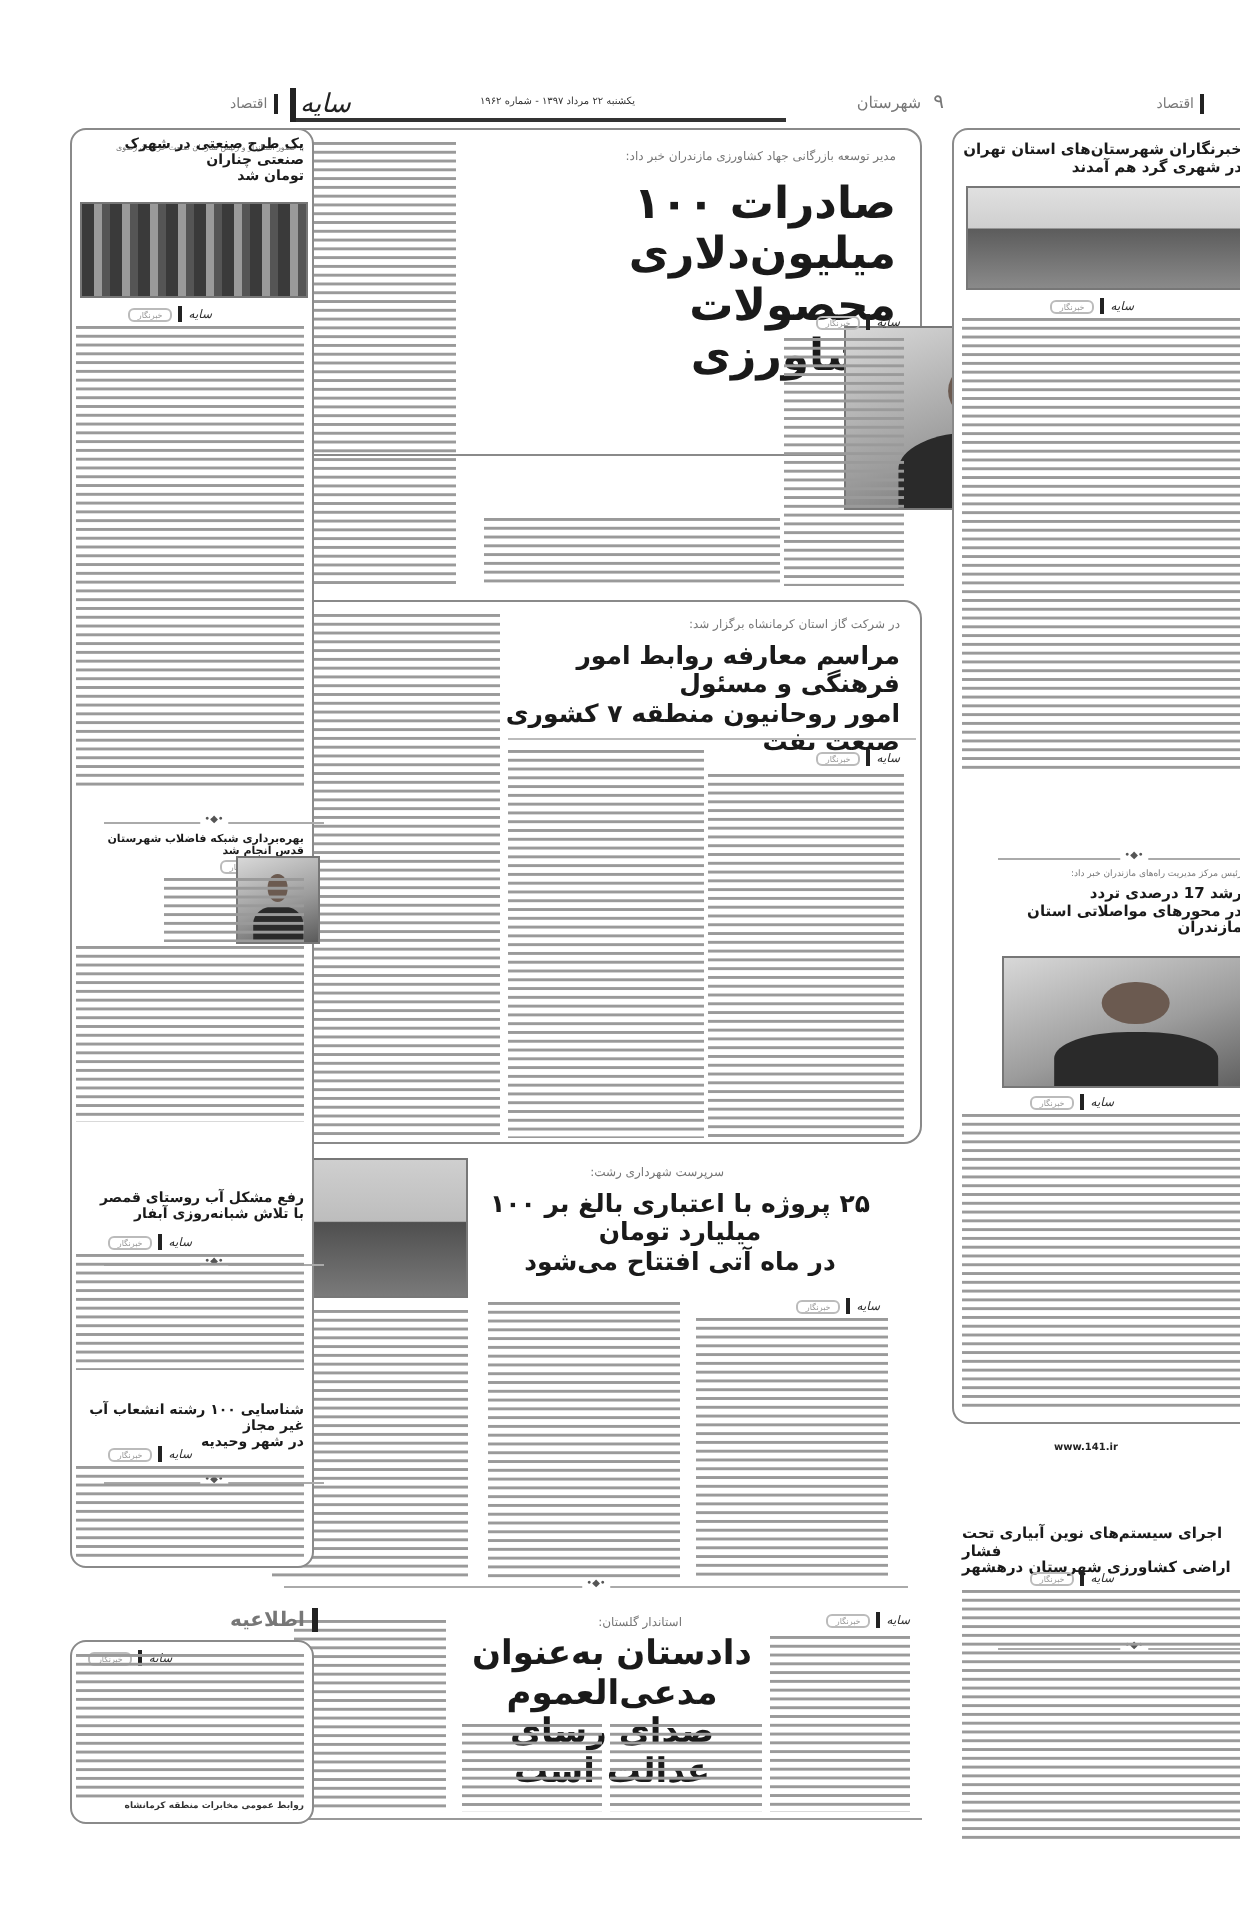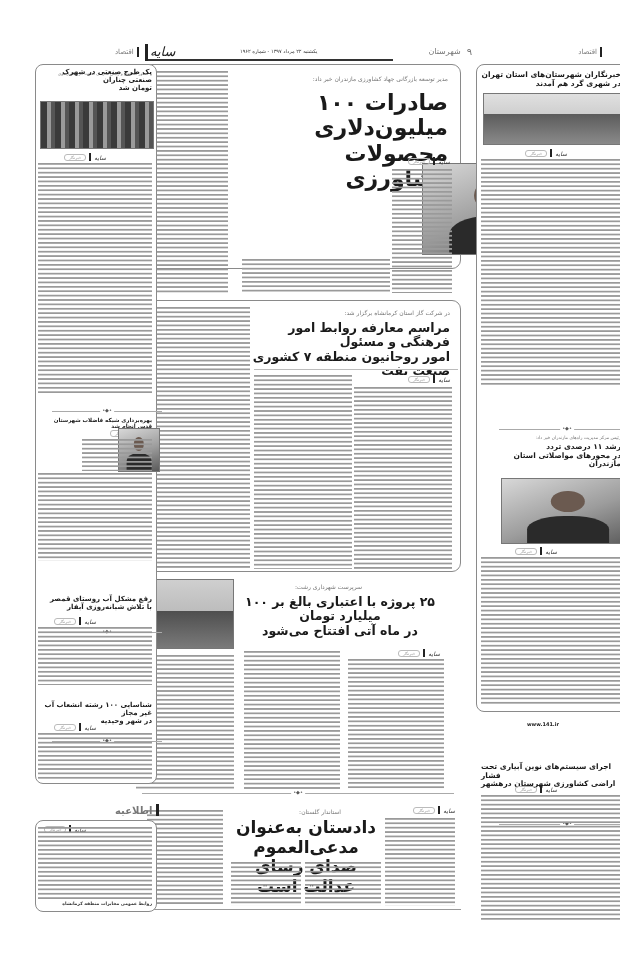--- a/index.html
+++ b/index.html
@@ -37,21 +37,21 @@
   <div class="abs" style="left:240px;top:4px;font-size:5px;color:#333;white-space:nowrap;">یکشنبه ۲۲ مرداد ۱۳۹۷ - شماره ۱۹۶۲</div>
   <div class="abs" style="left:150px;top:0;font-size:13px;font-family:'DejaVu Serif',serif;color:#222;font-style:italic;">سایه</div>
   <div class="abs" style="left:145px;top:0;width:3px;height:17px;background:#222;"></div>
   <div class="abs" style="left:115px;top:3px;display:flex;align-items:center;gap:3px;font-size:7px;color:#777;">
     <span style="width:2px;height:10px;background:#222;display:inline-block;"></span>
     <span>اقتصاد</span>
   </div>
   <div class="abs" style="left:148px;top:15px;width:245px;height:2px;background:#333;"></div>
 </div>
 
-<div class="abs box" style="left:141px;top:64px;width:320px;height:205px;">
+<div class="abs box" style="left:141px;top:64px;width:320px;height:164px;">
   <div class="abs kicker" style="right:12px;top:10px;">مدیر توسعه بازرگانی جهاد کشاورزی مازندران خبر داد:</div>
   <div class="abs h1" style="right:12px;top:25px;width:210px;text-align:right;font-size:22px;">
     <div>صادرات ۱۰۰ میلیون‌دلاری</div>
     <div>محصولات کشاورزی</div>
   </div>
   <div class="abs txt fill" style="left:8px;top:6px;width:78px;height:222px;"></div>
   <div class="abs photo person" style="left:102px;top:98px;width:140px;height:92px;"></div>
   <div class="abs byline" style="right:10px;top:92px;">
     <span class="logo">سایه</span>
     <span class="bar"></span>
@@ -123,21 +123,21 @@
   <div class="abs byline" style="right:60px;top:84px;">
     <span class="logo">سایه</span>
     <span class="bar"></span>
     <span class="tag">خبرنگار</span>
   </div>
   <div class="abs txt fill" style="right:6px;top:94px;width:140px;height:228px;"></div>
   <div class="abs divider" style="left:8px;top:364px;width:136px;"></div>
 
   <div class="abs kicker" style="right:6px;top:370px;font-size:4.5px;">رئیس مرکز مدیریت راه‌های مازندران خبر داد:</div>
   <div class="abs h1" style="right:6px;top:378px;width:140px;text-align:right;font-size:7.5px;">
-    <div>رشد ۱۱ درصدی تردد</div>
+    <div>رشد 17 درصدی تردد</div>
     <div>در محورهای مواصلاتی استان مازندران</div>
   </div>
   <div class="abs photo person" style="left:8px;top:412px;width:134px;height:66px;"></div>
   <div class="abs byline" style="right:70px;top:482px;">
     <span class="logo">سایه</span>
     <span class="bar"></span>
     <span class="tag">خبرنگار</span>
   </div>
   <div class="abs txt fill" style="right:6px;top:492px;width:140px;height:148px;"></div>
   <div class="abs" style="left:50px;top:656px;font-size:5px;font-weight:bold;color:#222;direction:ltr;">www.141.ir</div>

